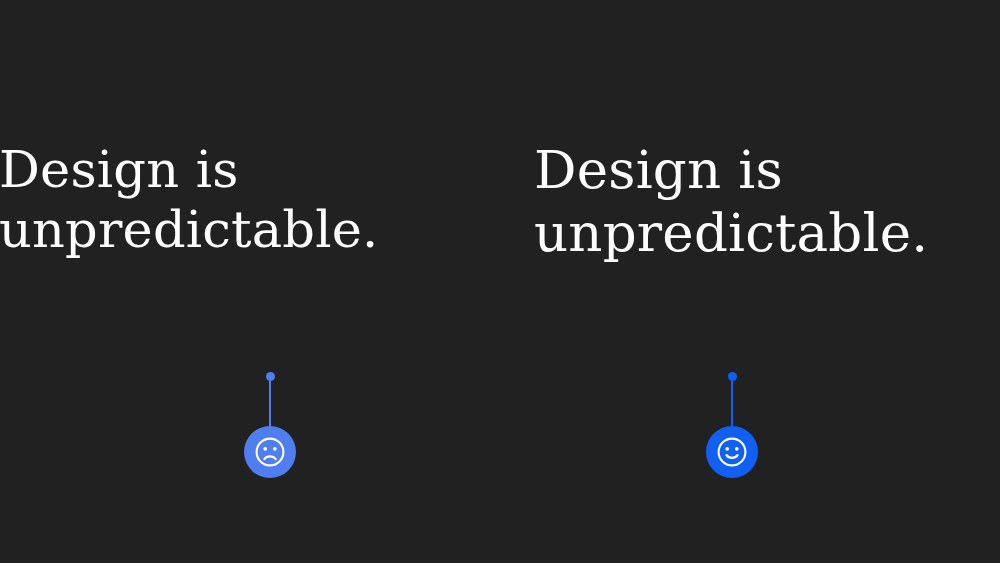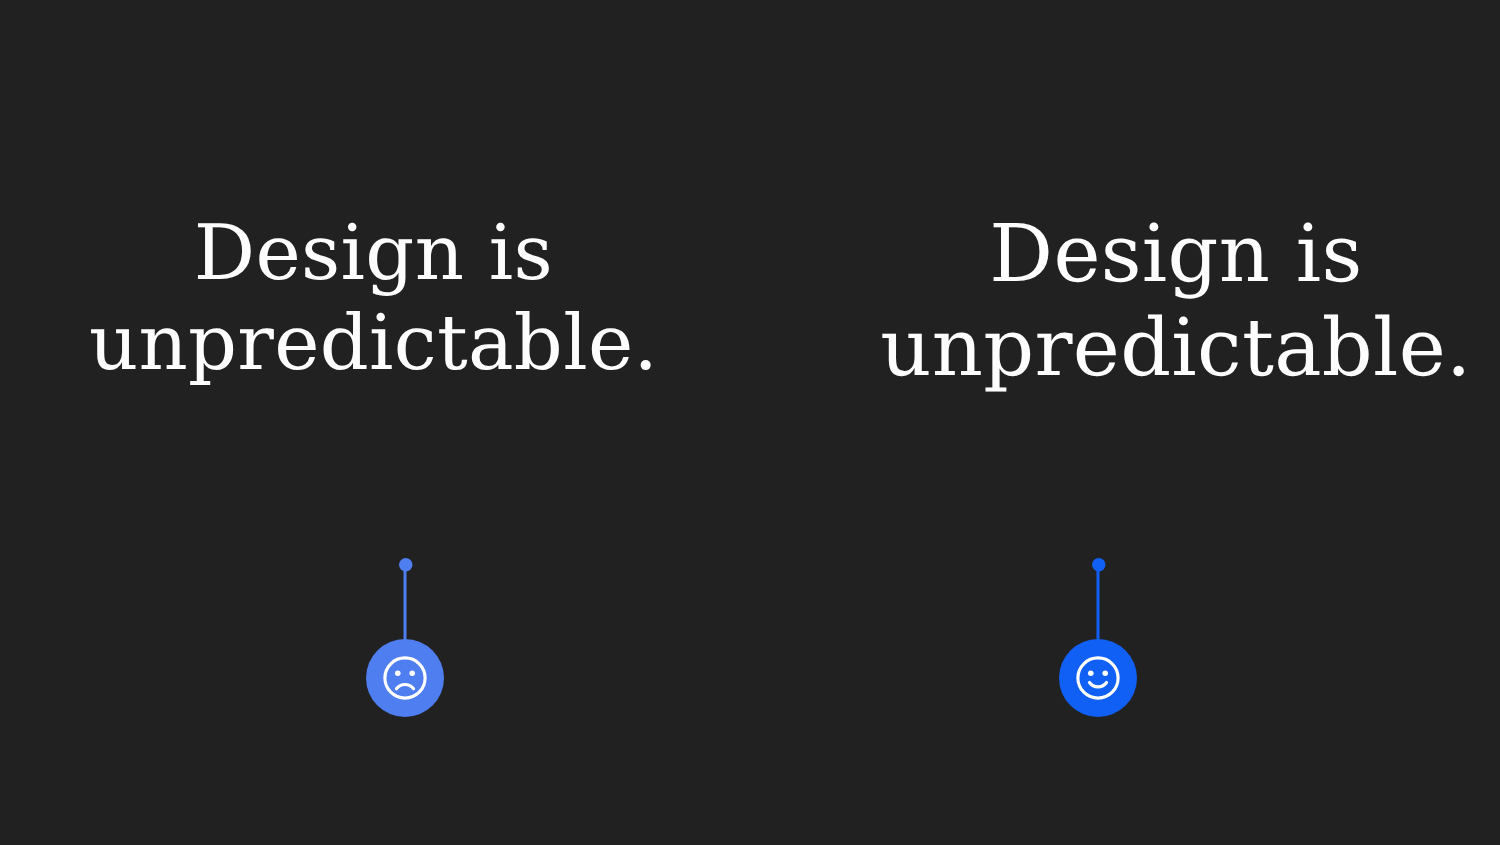--- a/index.html
+++ b/index.html
@@ -27,21 +27,21 @@
     height: 563px;
   }
   .panel.left  { left: 0;    width: 500px; }
   .panel.right { left: 500px; width: 500px; }
 
   
   .headline {
     position: absolute;
     left: 0;
     width: 100%;
-    text-align: center;
+    text-align: left;
     color: #fdfdfd;
     font-family: "DejaVu Serif", "Liberation Serif", serif;
     font-weight: 400;
     letter-spacing: 0.2px;
     line-height: 1.18;
     white-space: pre-line;
   }
   .panel.left .headline {
     top: 140px;
     font-size: 51px;

